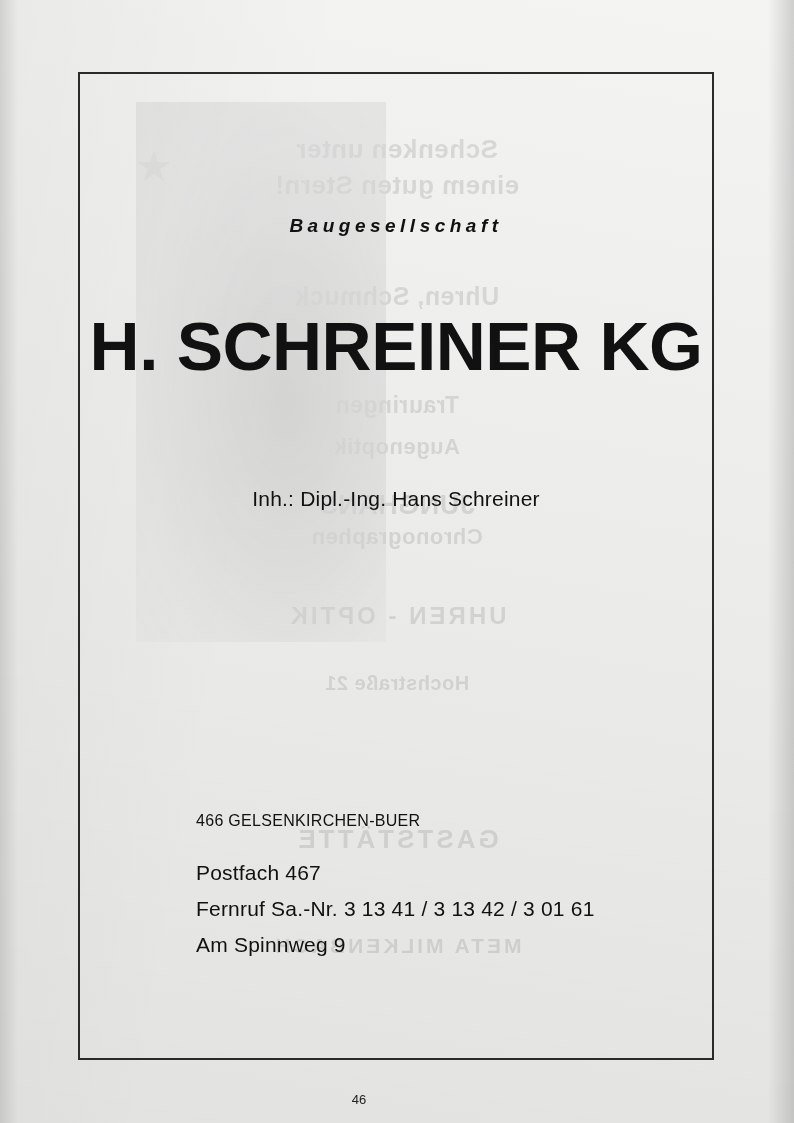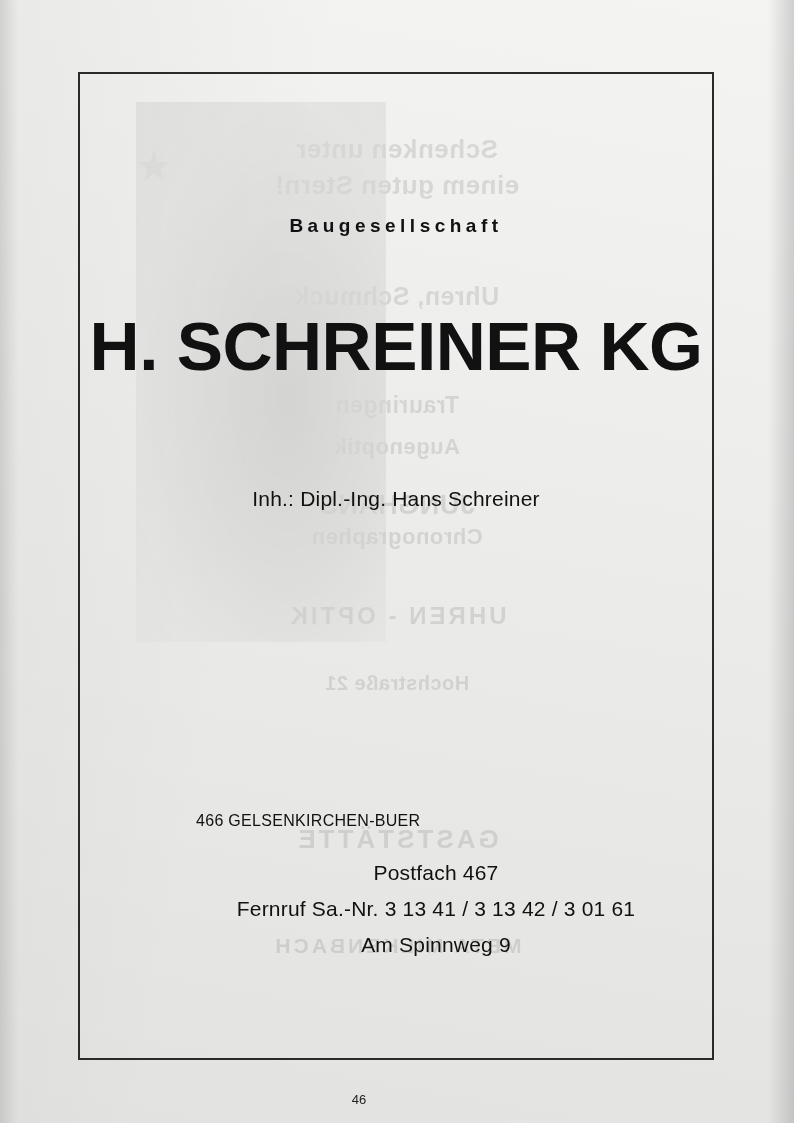--- a/index.html
+++ b/index.html
@@ -88,20 +88,21 @@
 
   .eyebrow {
     position: absolute;
     left: 0;
     top: 143px;
     width: 100%;
     text-align: center;
     font-size: 19px;
     font-weight: bold;
     letter-spacing: 4.5px;
+    font-style: italic;
   }
 
   .company {
     position: absolute;
     left: 0;
     top: 240px;
     width: 100%;
     text-align: center;
     font-family: "Liberation Sans", sans-serif;
     font-weight: bold;
@@ -142,21 +143,20 @@
   .address .city {
     font-size: 16px;
     font-weight: normal;
     letter-spacing: 0.3px;
     margin-bottom: 31px;
   }
   .address .line {
     font-size: 21px;
     letter-spacing: 0.2px;
     margin-bottom: 12px;
-    text-align: center;
   }
 
   .page-number {
     position: absolute;
     left: 0;
     top: 1092px;
     width: 718px;
     text-align: center;
     font-size: 13px;
     color: #222;

